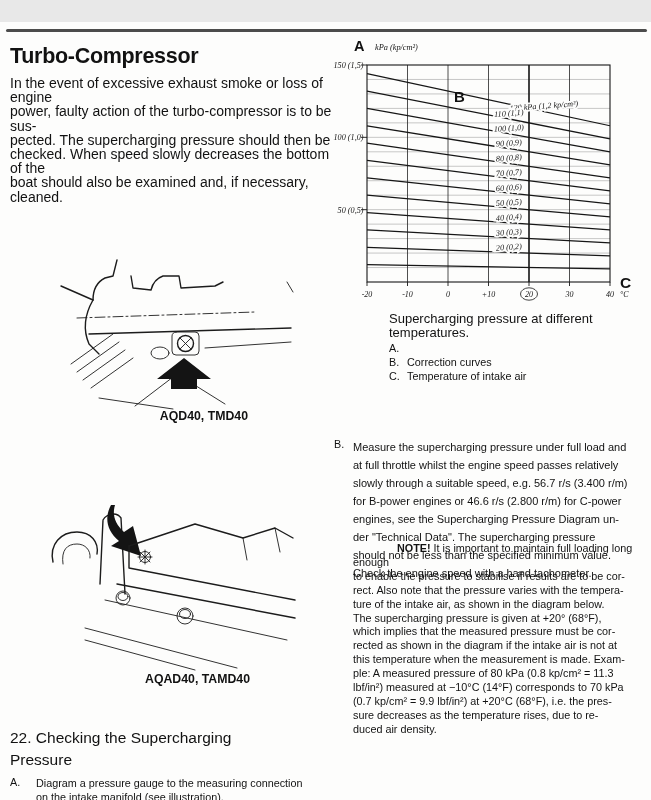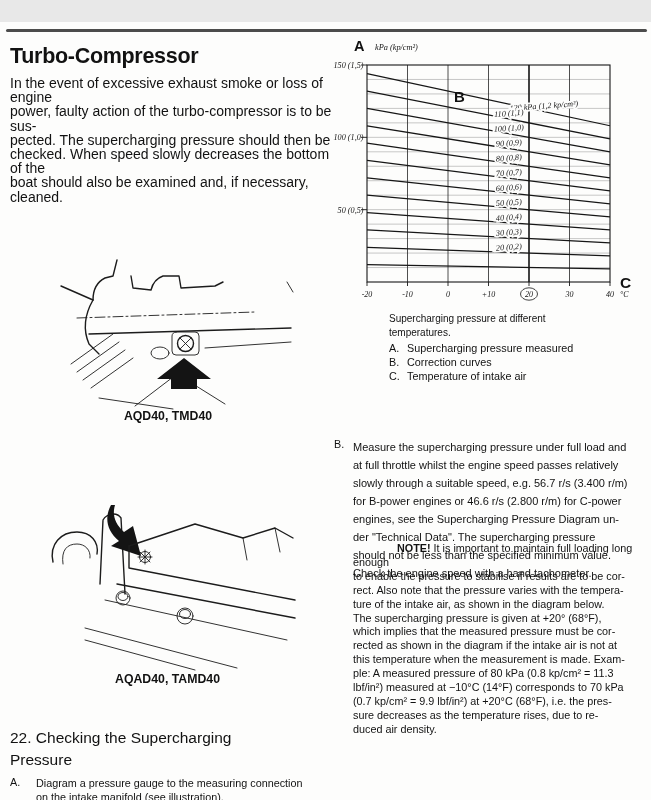--- a/index.html
+++ b/index.html
@@ -3,24 +3,24 @@
 <meta charset="utf-8">
 <style>
   html,body{margin:0;padding:0;background:#e8e8e8;}
   #page{position:relative;width:651px;height:800px;background:#fdfdfc;overflow:hidden;
         font-family:"Liberation Sans",sans-serif;color:#121212;margin-top:22px;}
   .abs{position:absolute;}
   .pre{white-space:pre-line;}
   #top-rule{left:6px;top:7px;width:641px;height:3px;background:#4c4c4c;border-radius:2px;}
   #doc-title{left:10px;top:22px;font-size:21.5px;font-weight:bold;letter-spacing:-0.3px;}
   #intro{left:10px;top:54px;width:330px;font-size:14px;line-height:14.2px;}
-  .figcap{font-weight:bold;font-size:12.3px;text-align:center;}
+  .figcap{font-weight:bold;font-size:12.3px;text-align:right;}
   #fig1-cap{left:88px;top:387px;width:160px;}
   #fig2-cap{left:85px;top:650px;width:165px;}
-  #chart-caption{left:389px;top:290px;width:250px;font-size:10px;line-height:13.8px;}
+  #chart-caption{left:389px;top:290px;width:250px;font-size:13px;line-height:13.8px;}
   #chart-legend{left:389px;top:319px;width:250px;font-size:10.8px;line-height:14px;}
   .leg-row{display:flex;}
   .leg-label{width:18px;flex:none;}
   #step-b-label{left:334px;top:416px;font-size:10.8px;}
   #step-b-text{left:353px;top:416px;width:296px;font-size:11px;line-height:18px;}
   #note-block{left:353px;top:520px;width:296px;font-size:10.8px;line-height:13.9px;}
   .bold{font-weight:bold;padding-left:44px;}
   #sec22-heading{left:10px;top:705px;width:300px;font-size:15.5px;font-weight:normal;line-height:22px;}
   #step-a-label{left:10px;top:754px;font-size:10.8px;}
   #step-a-text{left:36px;top:754px;width:310px;font-size:10.8px;line-height:14.1px;}
@@ -126,21 +126,20 @@
       <text x="117" y="72" font-weight="bold" font-size="15" font-family="&quot;Liberation Sans&quot;,sans-serif" fill="#111">B</text>
       <text x="283" y="258" font-weight="bold" font-size="15.5" font-family="&quot;Liberation Sans&quot;,sans-serif" fill="#111">C</text>
     </svg>
 
   <div id="chart-caption" class="abs pre">Supercharging pressure at different
 temperatures.</div>
 
   <div id="chart-legend" class="abs">
     <div class="leg-row">
       <span class="leg-label">A.</span>
-      <span>Supercharging pressure measured</span>
     </div>
     <div class="leg-row">
       <span class="leg-label">B.</span>
       <span>Correction curves</span>
     </div>
     <div class="leg-row">
       <span class="leg-label">C.</span>
       <span>Temperature of intake air</span>
     </div>
   </div>

